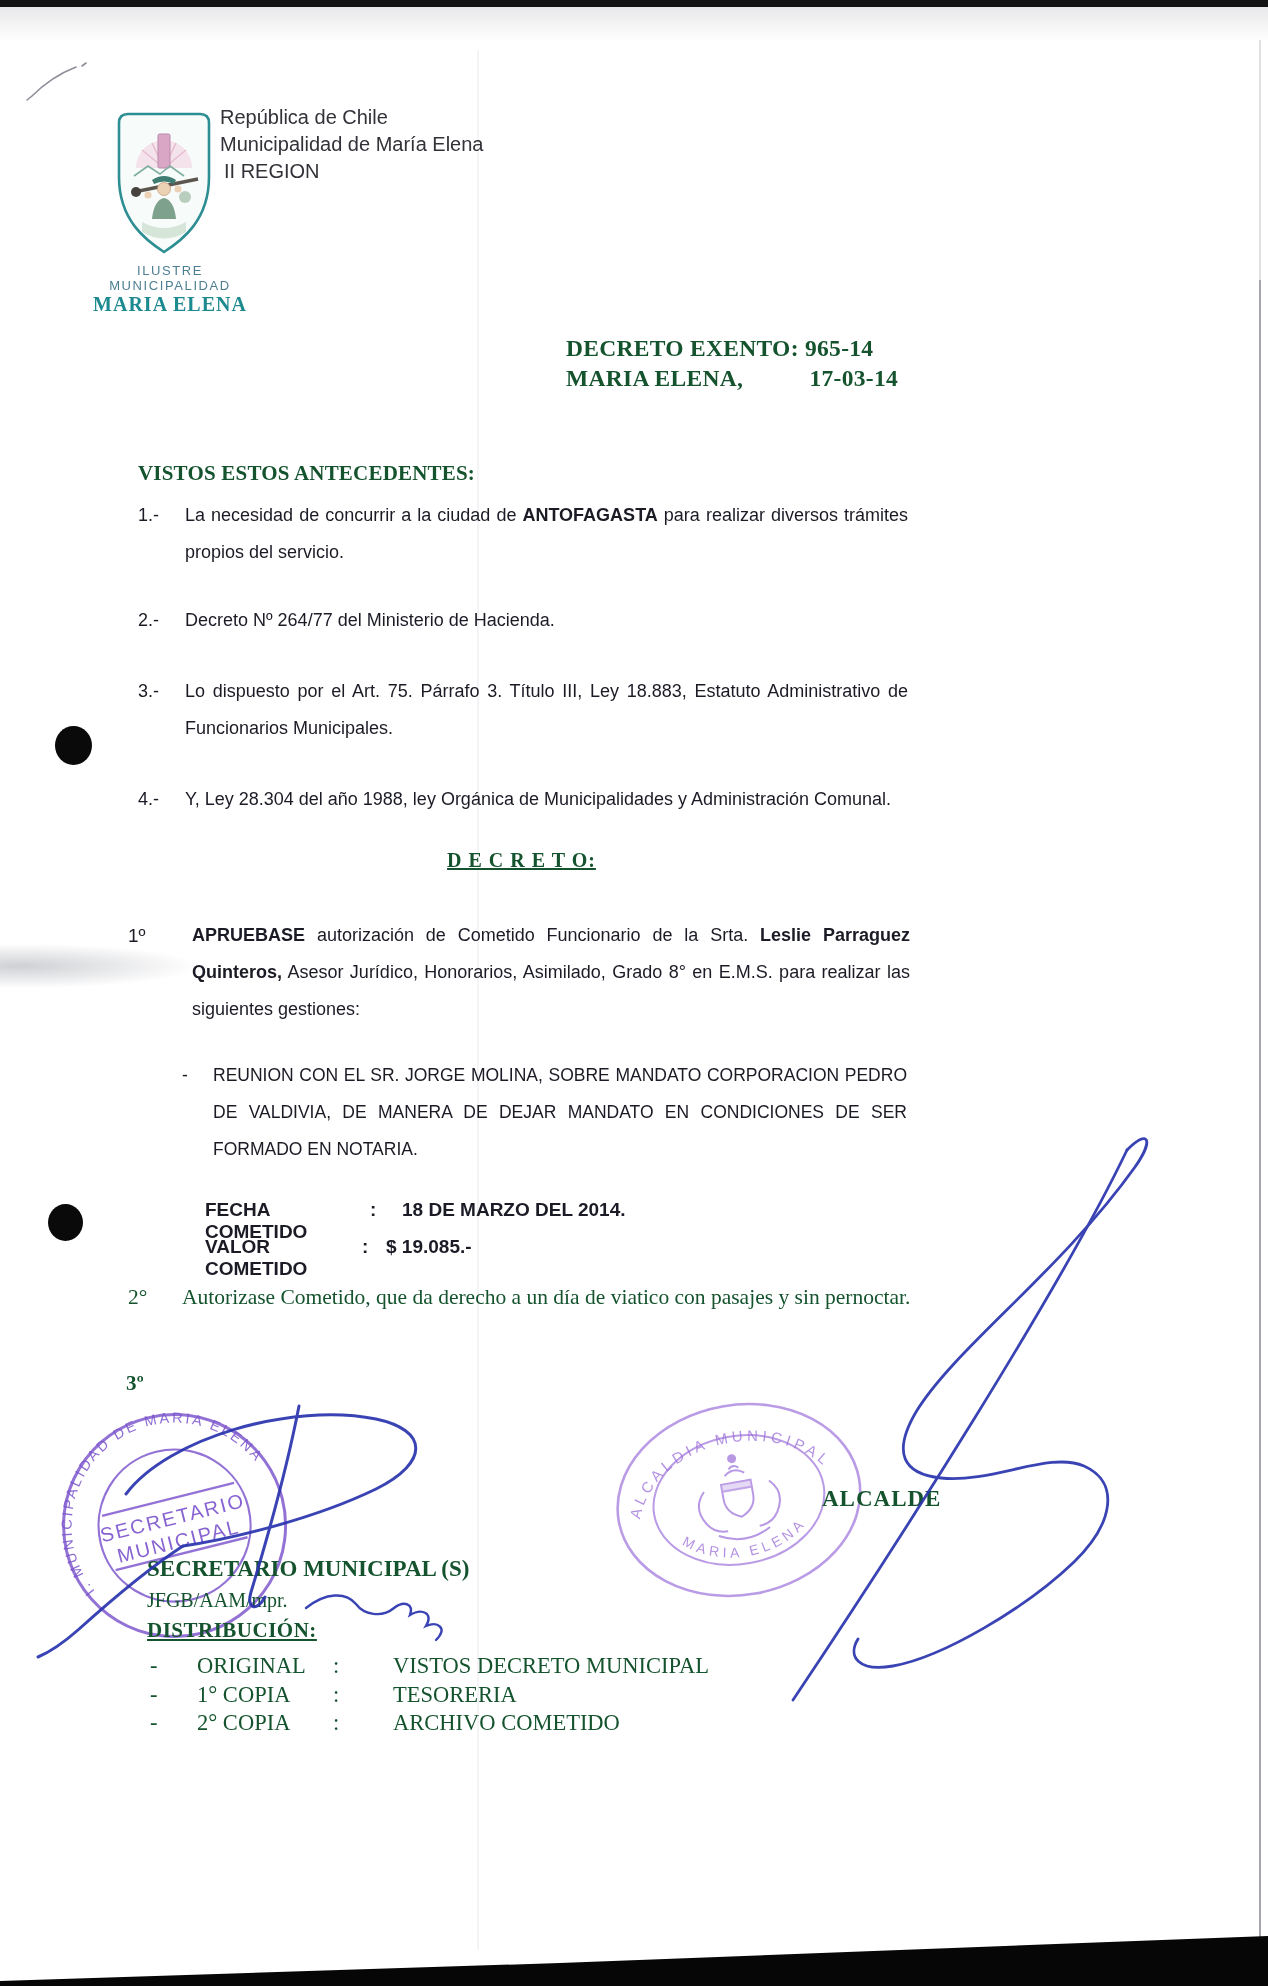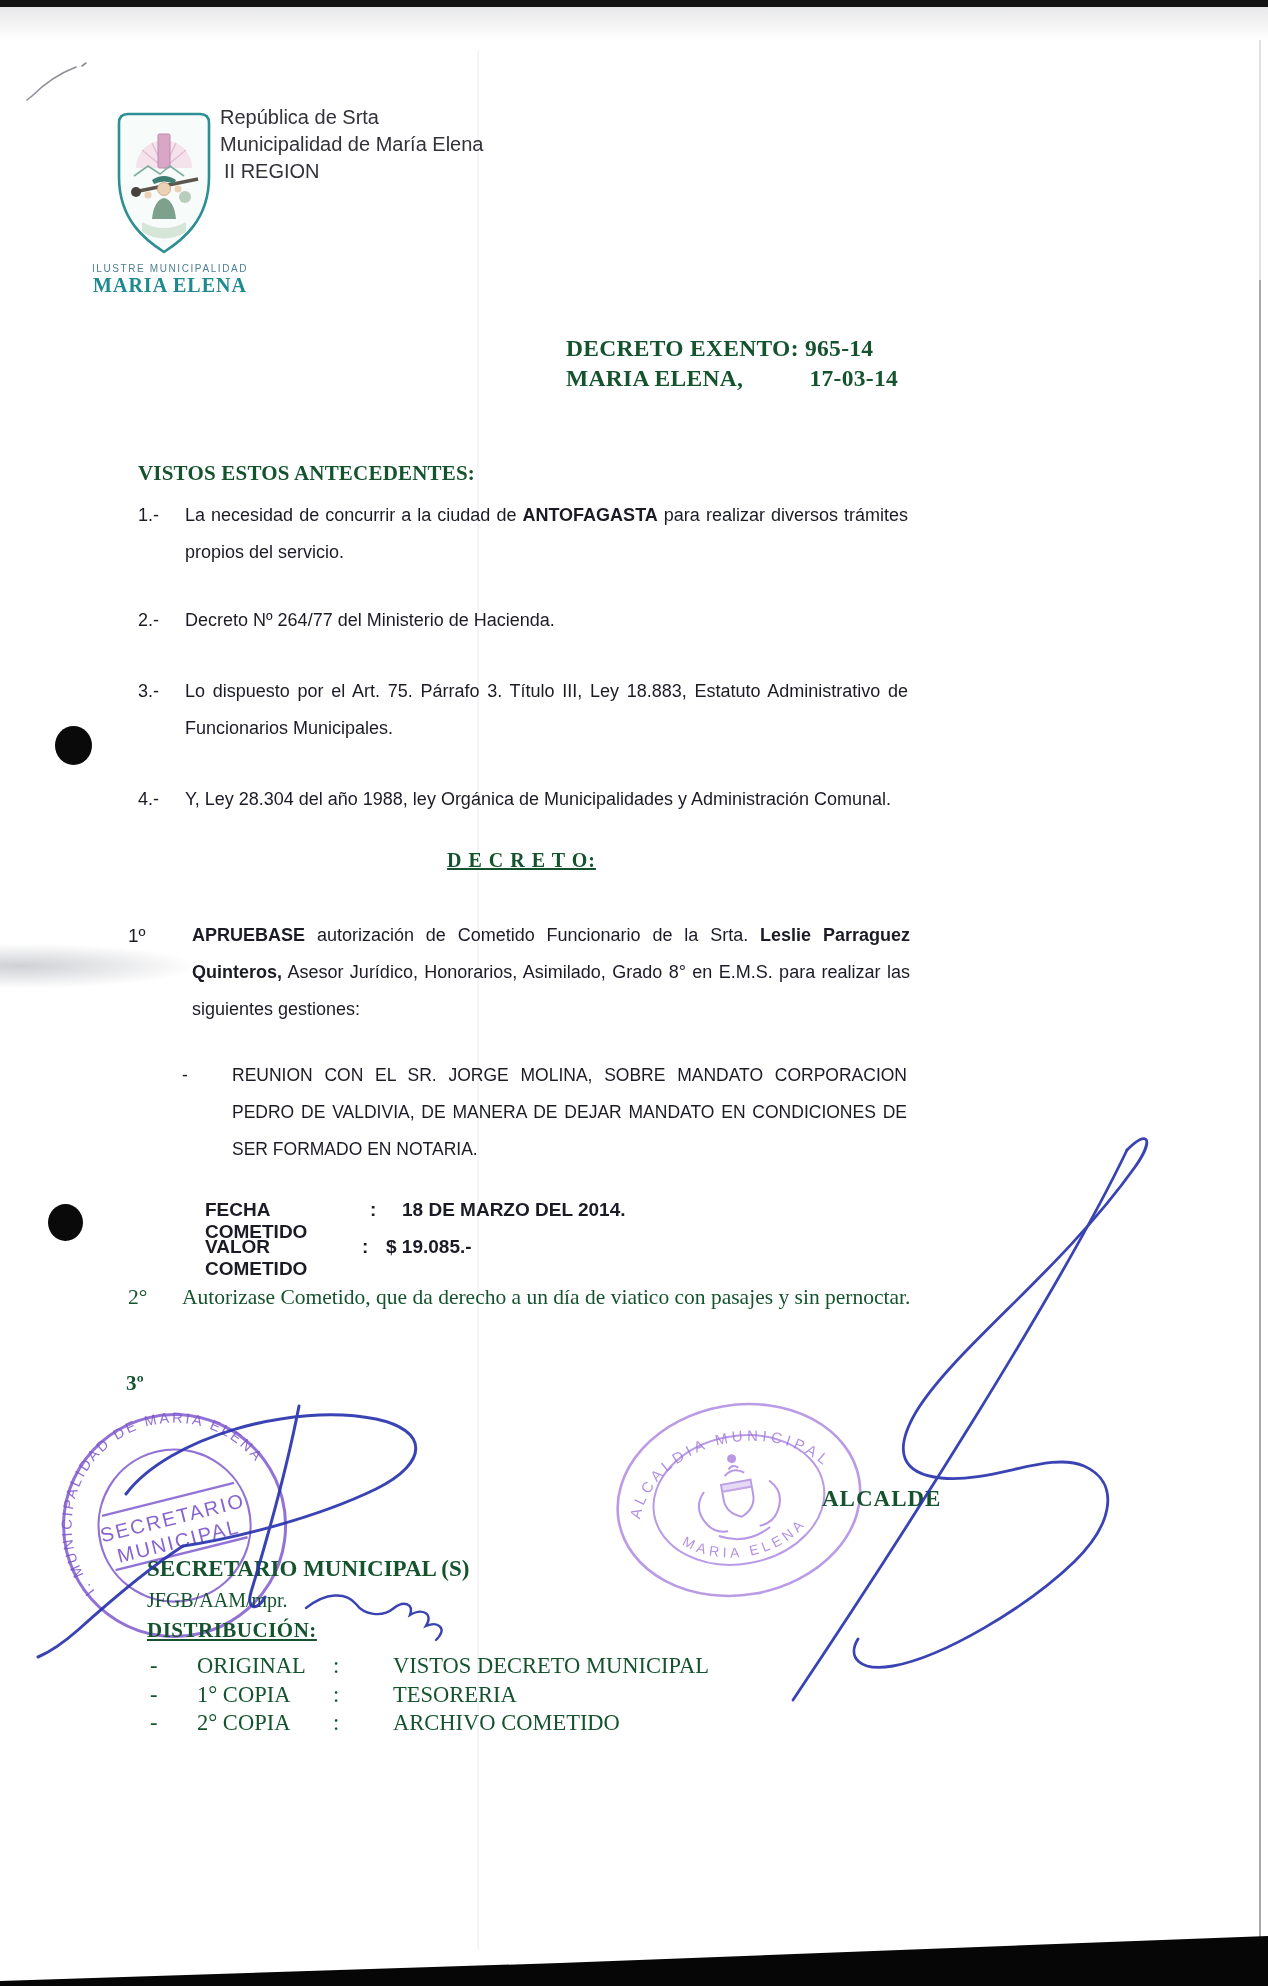--- a/index.html
+++ b/index.html
@@ -19,21 +19,21 @@
   .smudge{left:0;top:944px;width:195px;height:44px;
      background:radial-gradient(ellipse at 10% 50%,rgba(95,100,112,.30),rgba(255,255,255,0) 72%);}
   .hole{background:#0a0a0a;border-radius:50%;}
   .hole1{left:55px;top:726px;width:37px;height:39px;}
   .hole2{left:48px;top:1204px;width:35px;height:37px;}
 
   
   .lh-text{left:220px;top:104px;width:430px;font-size:20px;line-height:27px;color:#323239;}
   .lh-region{padding-left:4px;}
   .seal-cap{left:80px;top:263px;width:180px;text-align:center;}
-  .seal-cap-top{font-size:10px;letter-spacing:1.6px;color:#4d7f92;}
+  .seal-cap-top{font-size:13px;letter-spacing:1.6px;color:#4d7f92;}
   .seal-cap-main{font-family:"Liberation Serif",serif;font-weight:bold;font-size:20px;
      letter-spacing:1px;color:#1d8a90;}
 
   
   .decree-head{left:566px;top:333px;width:332px;font-size:23.5px;line-height:30px;letter-spacing:.3px;}
   .decree-line2{display:flex;justify-content:space-between;align-items:flex-end;}
 
   
   .vistos-title{left:138px;top:461px;font-size:21px;letter-spacing:.2px;}
   .vitem{left:138px;width:770px;display:flex;font-size:18px;line-height:37px;}
@@ -43,21 +43,21 @@
 
   .decreto-title{left:138px;top:849px;width:767px;text-align:center;font-size:20px;
      letter-spacing:1px;text-decoration:underline;}
 
   
   .p1{left:128px;top:917px;width:782px;display:flex;font-size:18px;line-height:37px;}
   .p1 .num{width:64px;flex:none;font-size:19px;}
   .p1 .txt{flex:1;text-align:justify;}
   .bullet{left:182px;top:1057px;width:725px;display:flex;font-size:17.5px;line-height:37px;}
   .bullet .num{width:31px;flex:none;}
-  .bullet .txt{flex:1;text-align:justify;margin-left:19px;}
+  .bullet .txt{flex:1;text-align:justify;}
   .money{left:205px;display:grid;grid-template-columns:157px 24px auto;font-size:19px;font-weight:bold;}
   .fecha{top:1199px;gap:8px;} .valor{top:1236px;}
   .p2{left:128px;top:1282px;width:1000px;display:flex;font-size:21.5px;line-height:30px;}
   .p2 .num{width:54px;flex:none;}
   .p3{left:126px;top:1371px;width:830px;display:flex;font-size:24px;letter-spacing:.3px;flex-direction:column;}
   .p3 .num{width:57px;flex:none;font-size:21px;}
 
   
   .alcalde{left:822px;top:1486px;font-size:23px;letter-spacing:1px;}
   .sec-title{left:147px;top:1556px;font-size:23px;}
@@ -107,21 +107,21 @@
     <circle cx="36" cy="89" r="3.6" fill="#ecd2b4"></circle>
     <circle cx="66" cy="83" r="3.6" fill="#ecd2b4"></circle>
     <path d="M30 116 q22 12 44 0 l0 10 q-22 13 -44 0 z" fill="#cfe0d0" opacity=".85"></path>
   </svg>
   <div class="abs seal-cap">
     <div class="seal-cap-top">ILUSTRE MUNICIPALIDAD</div>
     <div class="seal-cap-main">MARIA ELENA</div>
   </div>
 
   <div class="abs lh-text">
-    <div>República de Srta</div>
+    <div>República de Chile</div>
     <div>Municipalidad de María Elena</div>
     <div class="lh-region">II REGION</div>
   </div>
 
   <div class="abs serif b decree-head">
     <div>DECRETO EXENTO: 965-14</div>
     <div class="decree-line2">
       <span>MARIA ELENA,</span>
       <span>17-03-14</span>
     </div>

